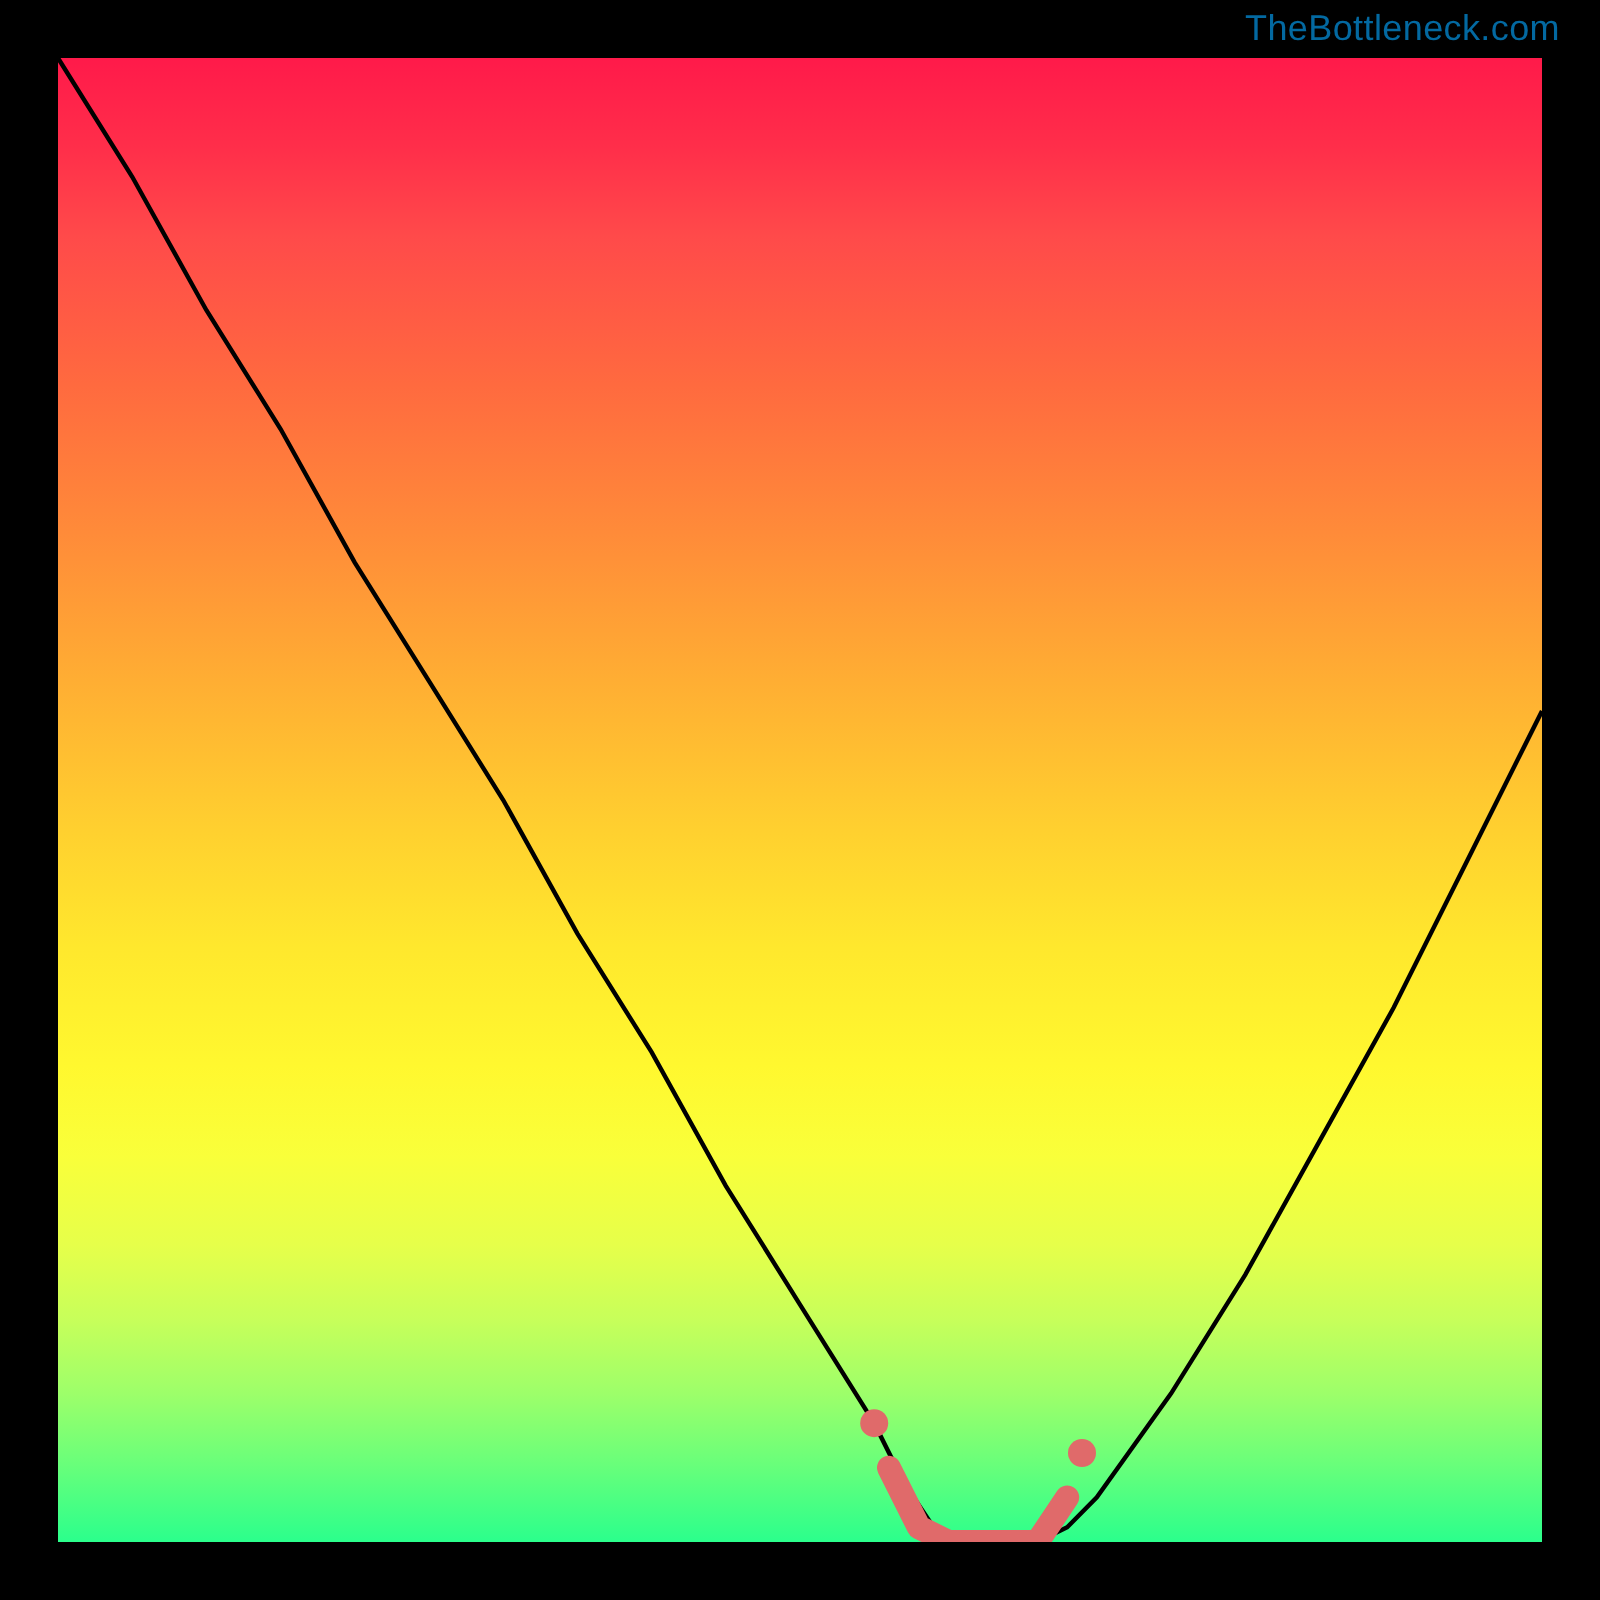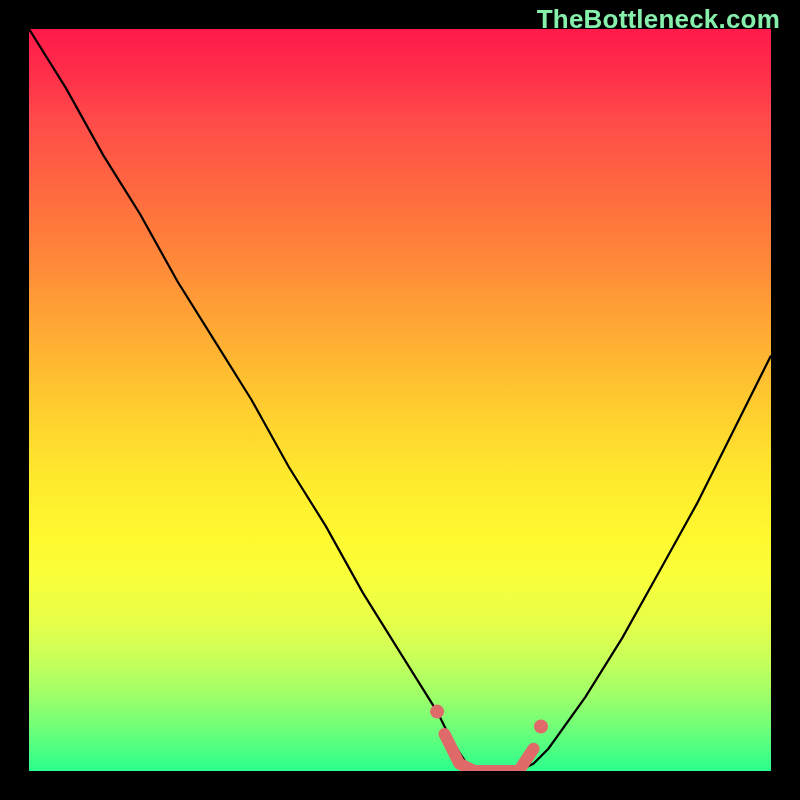--- a/index.html
+++ b/index.html
@@ -8,23 +8,23 @@
     height: 800px;
     background: #000;
     position: relative;
     font-family: Arial, Helvetica, sans-serif;
     overflow: hidden;
   }
   .watermark {
     position: absolute;
     top: 4px;
     right: 20px;
-    color: #86efac;
-    font-size: 26px;
-    font-weight: 700;
+    color: #0369a1;
+    font-size: 18px;
+    font-weight: 400;
     letter-spacing: 0.2px;
     z-index: 5;
   }
   .plot-area {
     position: absolute;
     left: 29px;
     top: 29px;
     width: 742px;
     height: 742px;
     background: linear-gradient(to bottom,

